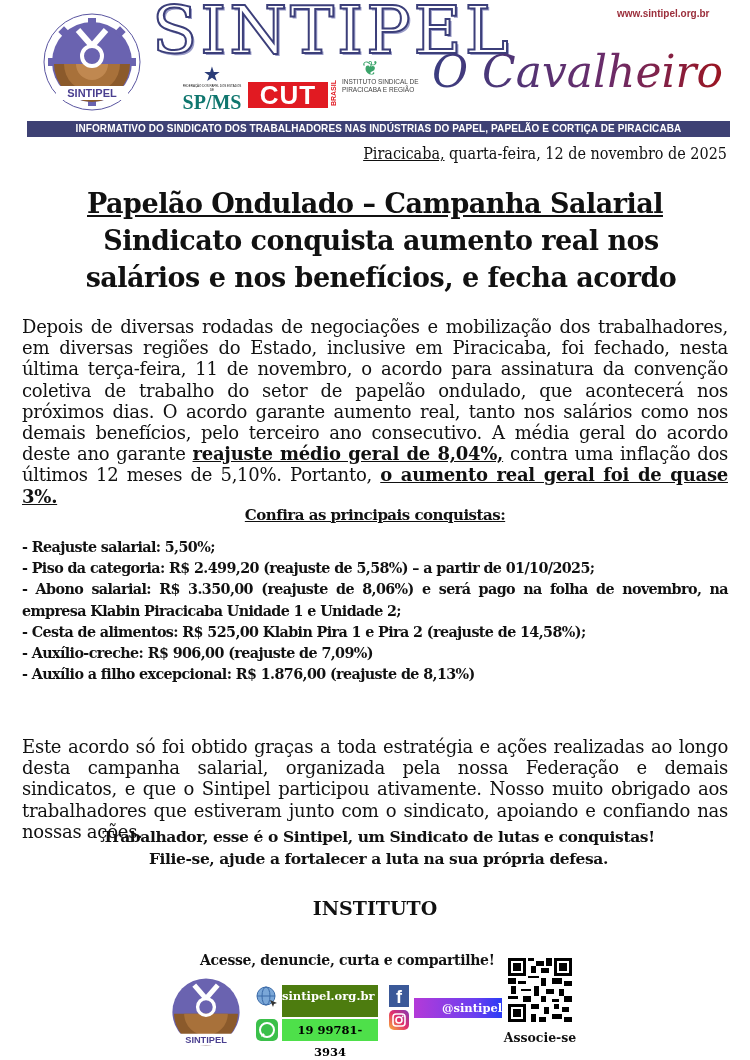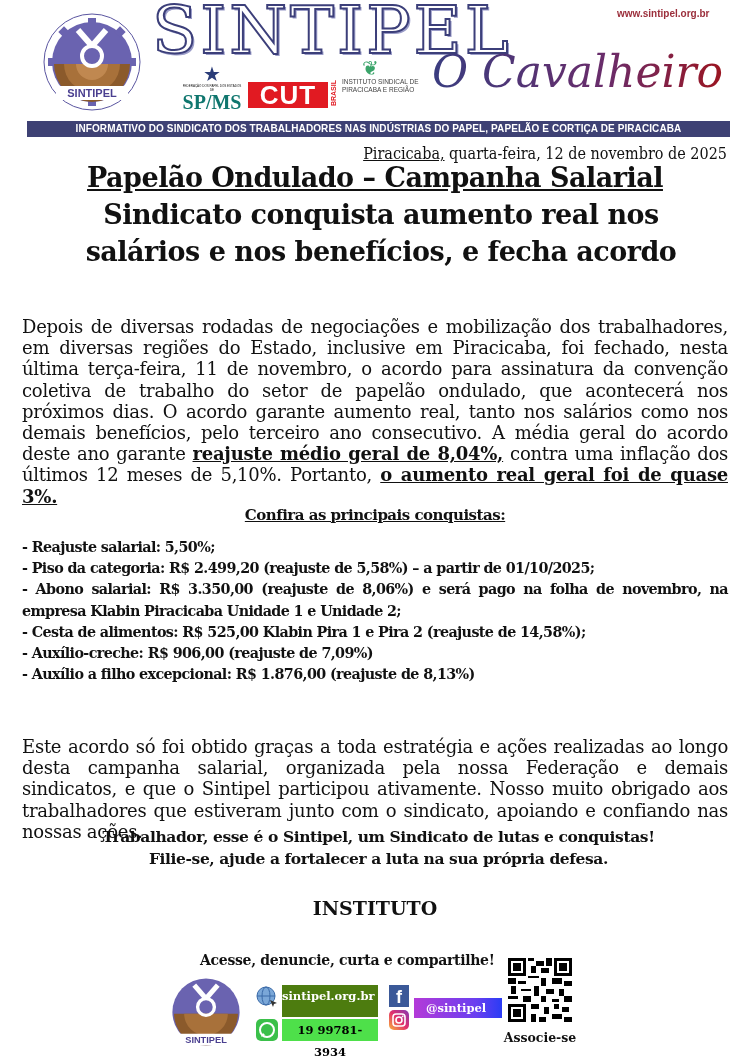--- a/index.html
+++ b/index.html
@@ -50,21 +50,21 @@
     text-align: center; line-height: 16px; letter-spacing: 0.1px;
   }
 
   
   .dateline {
     position: absolute; left: 0; top: 144px; width: 727px; text-align: right;
     font-size: 16px; font-family: "DejaVu Serif", serif;
     font-stretch: condensed;
   }
   .dateline .city { text-decoration: underline; }
-  .headline { position: absolute; left: 0; top: 160px; width: 750px; text-align: center; }
+  .headline { position: absolute; left: 0; top: 186px; width: 750px; text-align: center; }
   .headline .line1 { font-size: 27px; font-weight: bold; text-decoration: underline; line-height: 36px; letter-spacing: -0.5px; }
   .headline .line2 { font-size: 27px; font-weight: bold; line-height: 37px; letter-spacing: -0.5px; padding-left: 12px; }
 
   .para {
     position: absolute; left: 22px; width: 706px;
     font-family: "DejaVu Serif", serif; font-size: 18px; line-height: 21.2px;
     text-align: justify; letter-spacing: -0.25px;
   }
   .para1 { top: 316px; }
   .para1 .bu { font-weight: bold; text-decoration: underline; }
@@ -109,21 +109,21 @@
     color: #fff; font-family: "Liberation Sans", sans-serif; font-weight: bold; font-size: 18px;
     text-align: center; line-height: 24px;
   }
   .ig-icon {
     position: absolute; left: 389px; top: 1010px; width: 20px; height: 20px; border-radius: 5px;
     background: linear-gradient(45deg, #f9b33a 0%, #e1306c 50%, #833ab4 100%);
   }
   .ig-pill {
     position: absolute; left: 414px; top: 998px; width: 88px; height: 20px;
     background: linear-gradient(90deg, #b43ad8 0%, #6a3ff0 70%, #2a3cf5 100%);
-    color: #fff; font-weight: bold; font-size: 11.5px; text-align: left; padding-left: 12px; line-height: 20px;
+    color: #fff; font-weight: bold; font-size: 11.5px; text-align: left; padding-left: 28px; line-height: 20px;
   }
   .qr { position: absolute; left: 508px; top: 958px; width: 64px; height: 64px; }
   .associe {
     position: absolute; left: 500px; top: 1030px; width: 80px; text-align: center;
     font-weight: bold; font-size: 12.5px;
   }
 </style>
 </head>
 <body>
 

